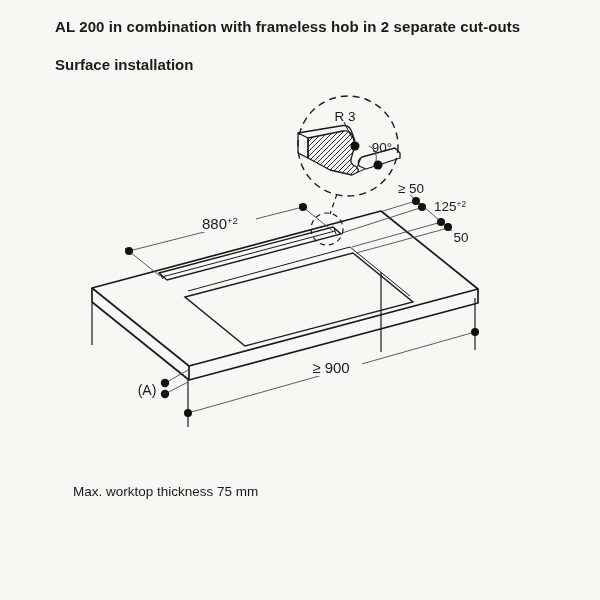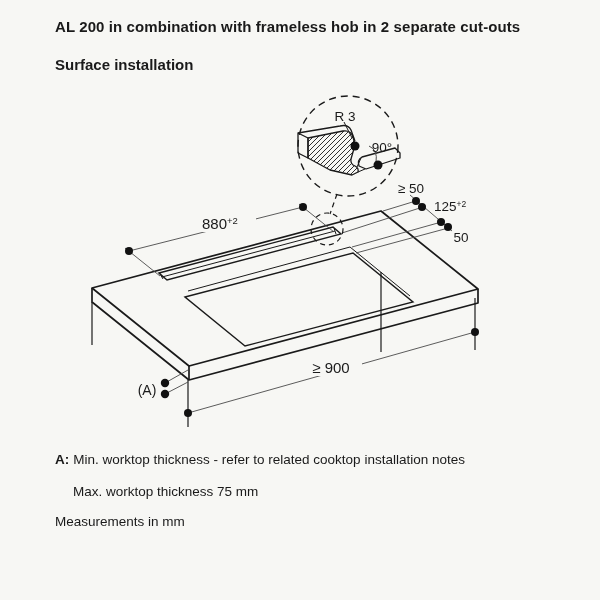--- a/index.html
+++ b/index.html
@@ -128,17 +128,15 @@
       <line x1="344" y1="122" x2="352" y2="138" stroke="#1a1a1a" stroke-width="1"></line>
       <path d="M369,146 Q378,150 376,162" fill="none" stroke="#4a4a4a" stroke-width="1"></path>
       <circle cx="355" cy="146" r="4.5" fill="#111"></circle>
       <circle cx="378" cy="165" r="4.5" fill="#111"></circle>
 
       <text x="345" y="121" font-size="13.5" text-anchor="middle">R 3</text>
       <text x="382" y="152" font-size="13.5" text-anchor="middle">90°</text>
     </g>
   </svg>
 
-  <div class="note-a"><b>A:</b><span>Min. worktop thickness - refer to related cooktop installation notes</span></div>
   <div class="note-max">Max. worktop thickness 75 mm</div>
-  <div class="note-units">Measurements in mm</div>
 
 </div>
 
 </body></html>

